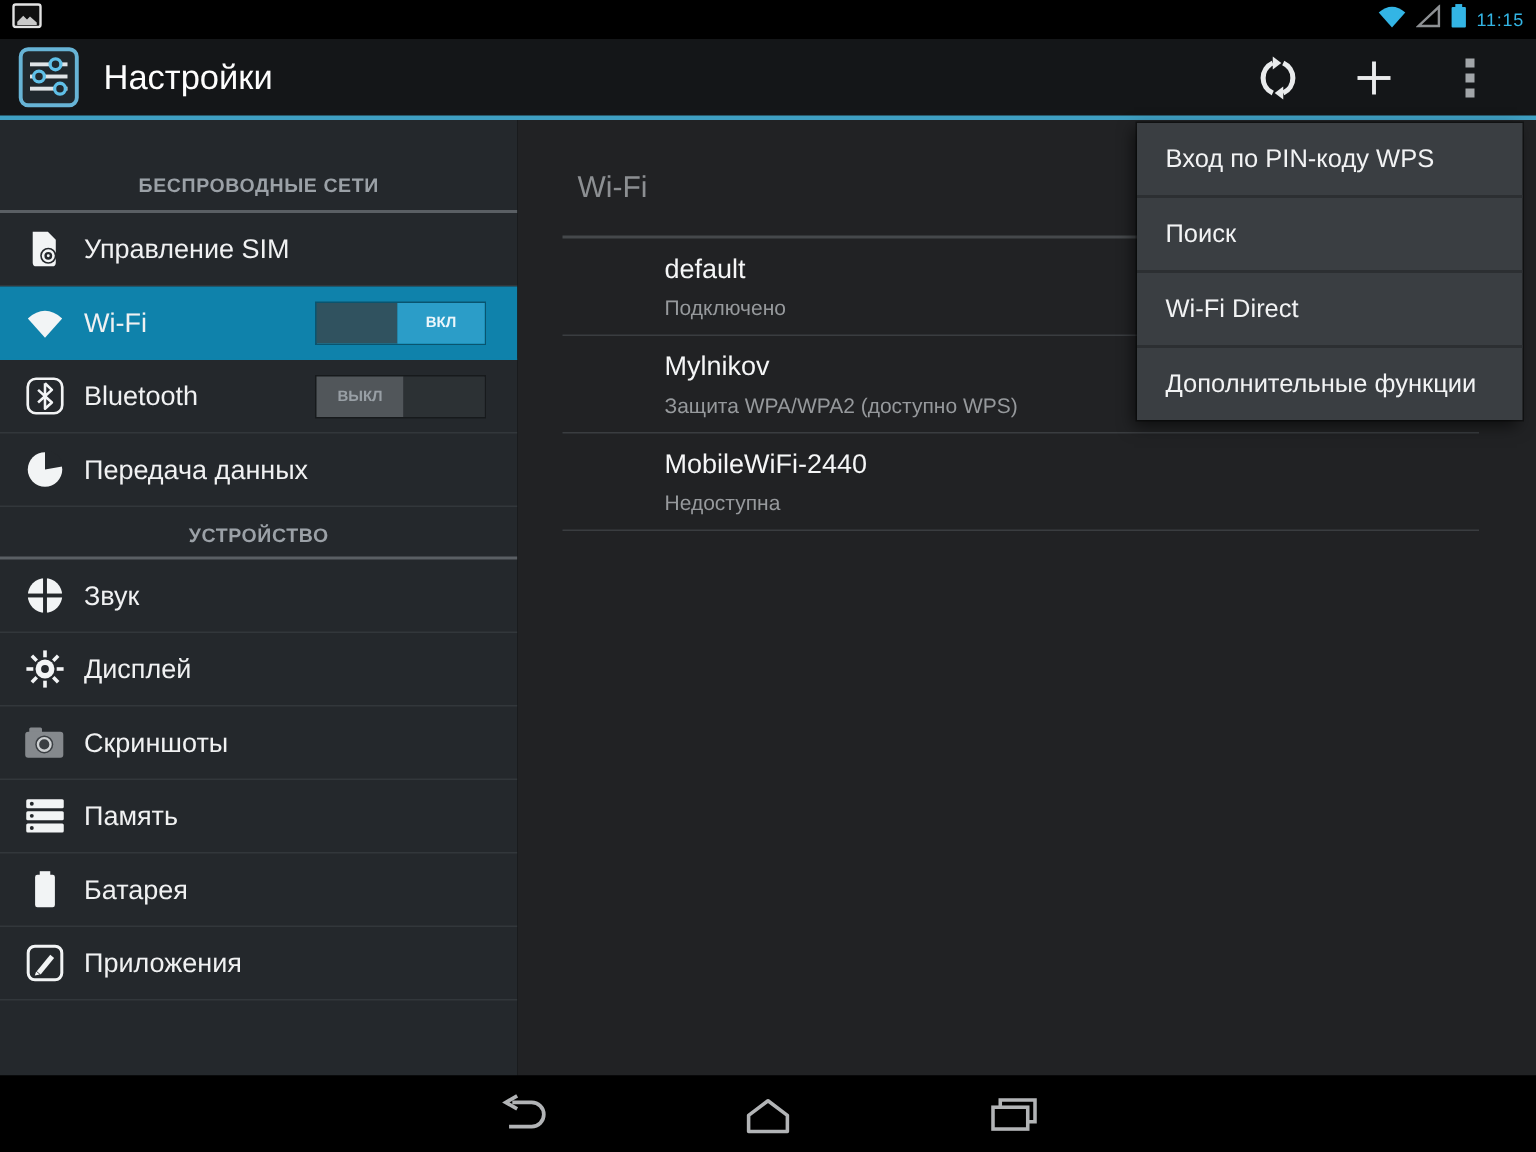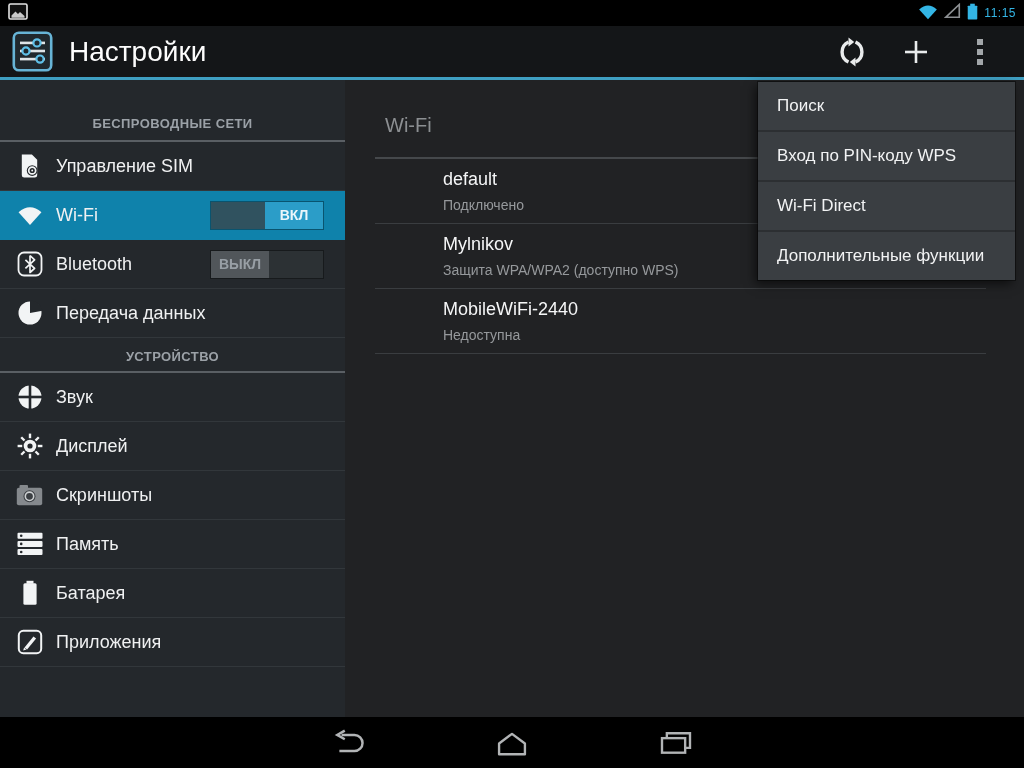--- a/index.html
+++ b/index.html
@@ -11,42 +11,42 @@
   }
   
   .status-bar{height:26px;background:#000;display:flex;align-items:center;
     justify-content:space-between;padding:0 8px;flex:none;}
   .status-right{display:flex;align-items:center;gap:6px;}
   .status-time{color:#33b5e5;font-size:12px;letter-spacing:.5px;}
   
   .action-bar{height:51px;background:#141618;border-bottom:3px solid #3f9fc2;
     display:flex;align-items:center;padding:0 12px;flex:none;}
   .app-icon{width:41px;height:41px;margin-right:16px;flex:none;cursor:pointer;}
-  .ab-title{color:#fdfdfd;font-size:28px;}
+  .ab-title{color:#fdfdfd;font-size:23px;}
   .ab-actions{margin-left:auto;display:flex;align-items:center;}
   .ab-btn{width:64px;height:51px;display:flex;align-items:center;justify-content:center;cursor:pointer;}
   .overflow-dots{display:flex;flex-direction:column;gap:4px;}
   .overflow-dots i{width:6px;height:6px;background:#a2a6a9;display:block;}
   
   .content{flex:1;display:flex;min-height:0;}
   
   .sidebar{width:345px;flex:none;background:#24282c;overflow:hidden;}
   .side-header{color:#9ba1a7;font-size:13px;font-weight:bold;letter-spacing:.4px;
     padding:36px 12px 8px 12px;line-height:16px;text-align:center;}
   .side-header.compact{padding-top:11px;padding-bottom:6px;}
   .side-header-divider{height:2px;background:#5a5f64;}
   .side-item{height:48px;border-bottom:1px solid #32373b;display:flex;align-items:center;
     padding:0 10px;color:#f0f1f2;font-size:18px;cursor:pointer;}
   .side-item .side-icon{width:27px;height:27px;margin:0 13px 0 6px;flex:none;
     display:flex;align-items:center;justify-content:center;}
   .side-item.no-icon{padding-left:56px;}
   .side-item.selected{background:#0f82ab;border-bottom-color:#0f82ab;}
   
   .toggle{margin-left:auto;margin-right:12px;width:112px;height:27px;display:flex;
-    font-size:14px;font-weight:bold;cursor:pointer;box-shadow:0 0 0 1px rgba(0,0,0,.35);}
+    font-size:10px;font-weight:bold;cursor:pointer;box-shadow:0 0 0 1px rgba(0,0,0,.35);}
   .toggle span{display:flex;align-items:center;justify-content:center;}
   .toggle.on .track{width:54px;background:#30525f;}
   .toggle.on .thumb{flex:1;background:#2b9dc8;color:#eaf6fb;}
   .toggle.off .thumb{width:58px;background:#51565a;color:#989fa5;}
   .toggle.off .track{flex:1;background:#2c3134;}
   
   .main{flex:1;background:#212224;min-width:0;}
   .pane-header{color:#8c8f92;font-size:20px;padding:34px 0 20px 40px;line-height:23px;}
   .pane-divider{height:2px;background:#45484b;margin:0 38px 0 30px;}
   .net-item{height:64px;margin:0 38px 0 30px;border-bottom:1px solid #3a3d40;
@@ -290,22 +290,22 @@
       <span class="net-status">Защита WPA/WPA2 (доступно WPS)</span>
     </div>
     <div class="net-item">
       <span class="net-name">MobileWiFi-2440</span>
       <span class="net-status">Недоступна</span>
     </div>
   </div>
 </div>
 
 <div class="menu">
+  <div class="menu-item">Вход по PIN-коду WPS</div>
   <div class="menu-item">Поиск</div>
-  <div class="menu-item">Вход по PIN-коду WPS</div>
   <div class="menu-item">Wi-Fi Direct</div>
   <div class="menu-item">Дополнительные функции</div>
 </div>
 
 <div class="nav-bar">
   <span class="nav-btn">
     <svg width="40" height="28" viewBox="0 0 34 26" fill="none" stroke="#b2b4b6" stroke-width="2.3">
       <path d="M11 5.5 h12 a7.5 7.5 0 0 1 0 15 H9"></path>
       <path d="M14 1.5 L7 5.5 l7 4"></path>
     </svg>

